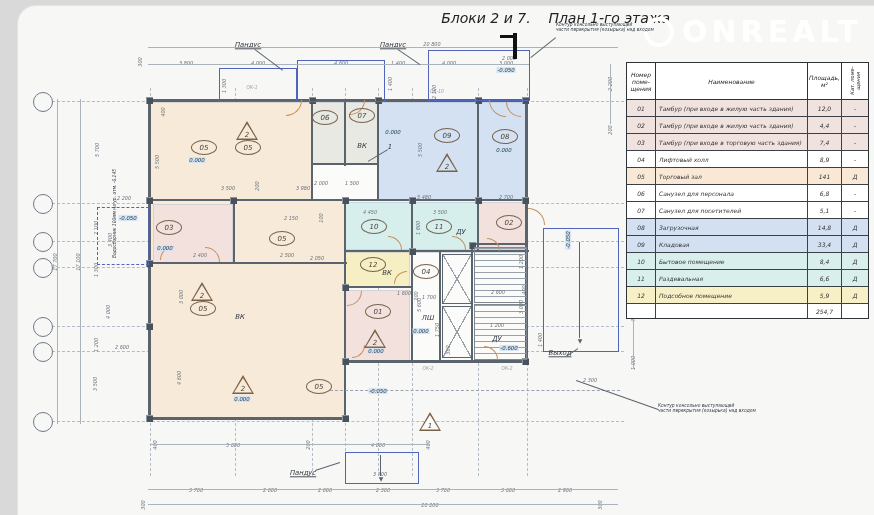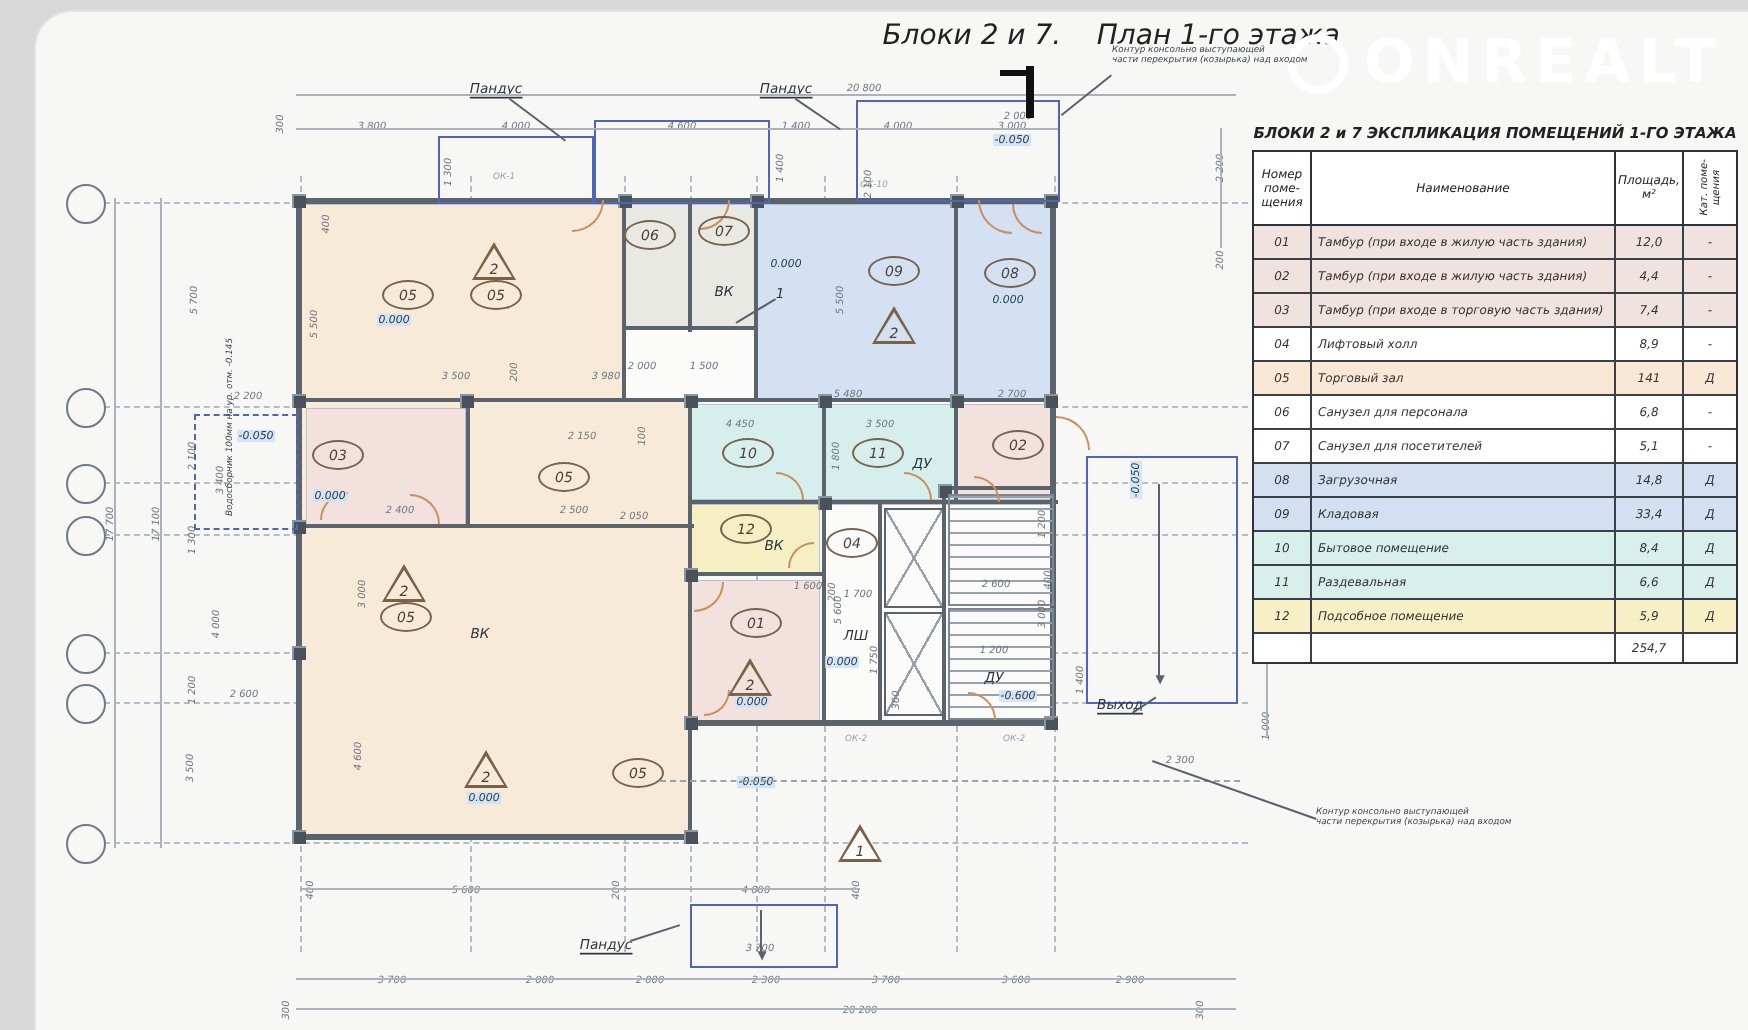--- a/index.html
+++ b/index.html
@@ -368,21 +368,20 @@
     <div class="ann" style="left: 556px; top: 22px; width: 240px;">Контур консольно выступающей
 части перекрытия (козырька) над входом</div>
     <div class="ann" style="left: 658px; top: 403px; width: 250px;">Контур консольно выступающей
 части перекрытия (козырька) над входом</div>
     <div class="ann rot" style="left: 112px; top: 258px; width: 230px;">Водосборник 100мм на ур. отм. -0.145</div>
     <div class="smark" style="left: 513px; top: 33px; width: 4px; height: 26px;"></div>
     <div class="smark" style="left: 500px; top: 35px; width: 13px; height: 3px;"></div>
   </div>
 
 <div class="expl">
-  <div class="expl-title">БЛОКИ  2 и 7   ЭКСПЛИКАЦИЯ ПОМЕЩЕНИЙ 1-ГО ЭТАЖА</div>
   <div class="tbl">
     <div class="thead">
       <div class="hc hc-num">Номер
 поме-
 щения</div>
       <div class="hc hc-name">Наименование</div>
       <div class="hc hc-area">Площадь,
 м²</div>
       <div class="hc hc-cat"><span>Кат. поме-
 щения</span></div>

